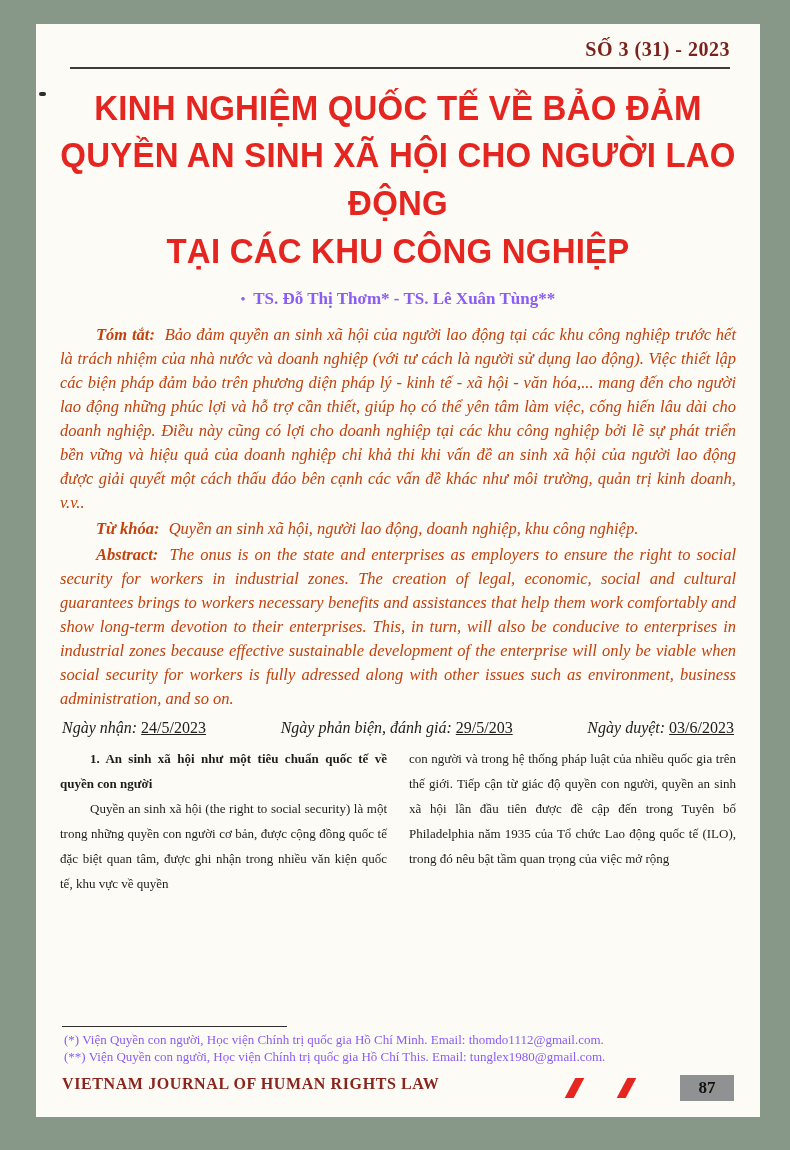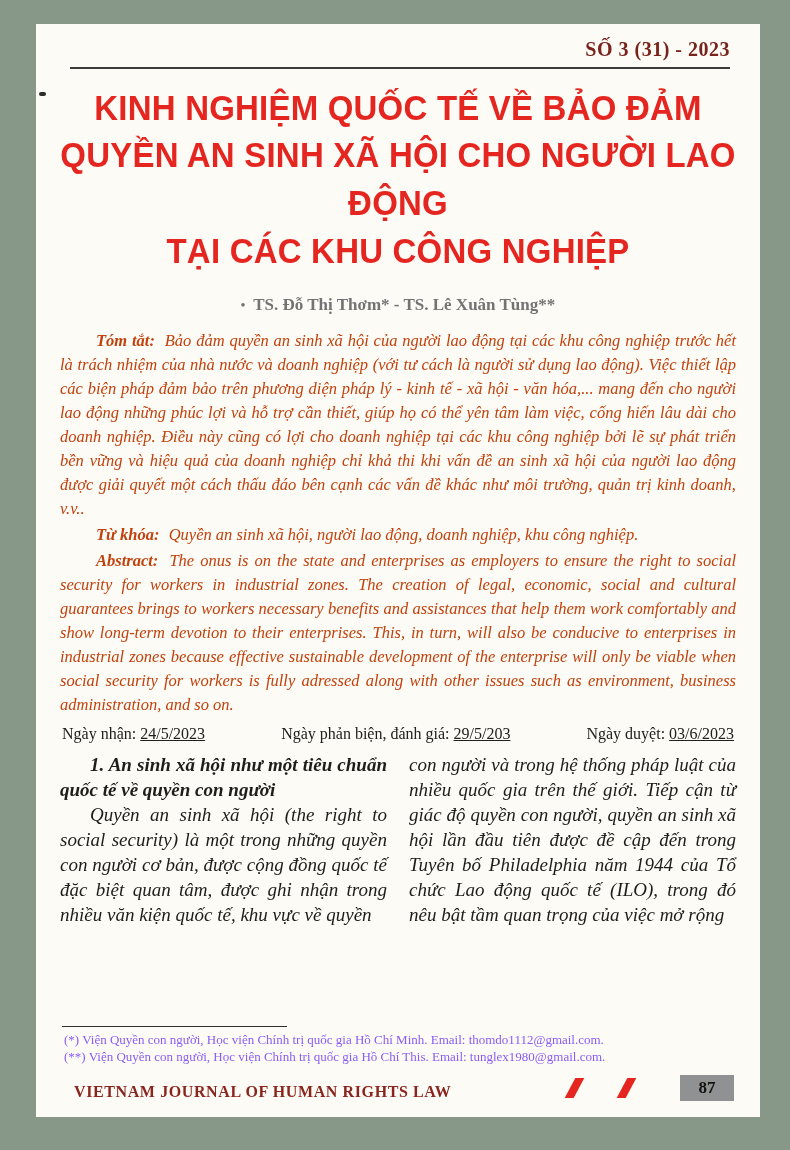--- a/index.html
+++ b/index.html
@@ -46,57 +46,56 @@
     line-height:45px;
     letter-spacing:.2px;
     margin:16px 0 10px 0;
     transform:scaleY(1.06);
   }
   
   .authors{
     text-align:center;
     font-weight:bold;
     font-size:17px;
-    margin:16px 0 14px 0;
-    color:#737373;
+    margin:10px 0 14px 0;
+    color:#8b5cf6;
   }
   .authors .bullet{font-size:13px;vertical-align:1px;margin-right:4px;}
   
   .para{
     margin:0 0 2px 0;
     font-size:16.5px;
     line-height:24px;
     text-align:justify;
     color:#c2410c;
   }
   .italic{font-style:italic;}
   .indent{text-indent:36px;}
   .lead{font-weight:bold;font-style:italic;margin-right:5px;}
   
   .dates{
     display:flex;justify-content:space-between;
     font-size:16px;line-height:24px;
     margin:3px 2px 6px 2px;
     color:#22201d;
   }
-  .dates .lbl{}
+  .dates .lbl{font-style:italic;}
   .dates .val{font-style:normal;margin-left:4px;text-decoration:underline;}
   
   .columns{
     display:flex;gap:22px;
     flex:1;
   }
   .col{flex:1;min-width:0;}
   .body-par{
-    font-size:19px;
+    font-size:13px;
     line-height:25px;
     text-align:justify;
     margin:0;
     color:#1f1d1a;
-    font-style:italic;
   }
   .body-heading{
     font-weight:bold;
     text-indent:30px;
   }
   .body-indent{text-indent:30px;}
   
   .footnotes{margin-top:6px;}
   .fn-rule{
     width:225px;border-top:1.5px solid #2e2e2c;
@@ -104,24 +103,23 @@
   }
   .fn{
     margin:0;
     font-size:13px;
     line-height:17px;
     color:#8b5cf6;
     padding-left:4px;
   }
   
   .footer{
-    display:flex;align-items:flex-end;justify-content:space-between;
+    display:flex;align-items:flex-start;justify-content:space-between;
     margin-top:10px;
     padding:0 2px;
-    margin-left:12px;
   }
   .journal{
     color:#8a251d;
     font-weight:bold;
     font-size:16px;
     letter-spacing:.6px;
   }
   .pageno-wrap{display:flex;align-items:center;gap:38px;}
   .slash{
     display:inline-block;
@@ -191,21 +189,21 @@
         <span class="lbl">Ngày duyệt:</span><span class="val">03/6/2023</span>
       </span>
     </div>
 
     <div class="columns">
       <div class="col">
         <p class="body-par body-heading">1. An sinh xã hội như một tiêu chuẩn quốc tế về quyền con người</p>
         <p class="body-par body-indent">Quyền an sinh xã hội (the right to social security) là một trong những quyền con người cơ bản, được cộng đồng quốc tế đặc biệt quan tâm, được ghi nhận trong nhiều văn kiện quốc tế, khu vực về quyền</p>
       </div>
       <div class="col">
-        <p class="body-par">con người và trong hệ thống pháp luật của nhiều quốc gia trên thế giới. Tiếp cận từ giác độ quyền con người, quyền an sinh xã hội lần đầu tiên được đề cập đến trong Tuyên bố Philadelphia năm 1944 của Tổ chức Lao động quốc tế (ILO), trong đó nêu bật tầm quan trọng của việc mở rộng</p>
+        <p class="body-par">con người và trong hệ thống pháp luật của nhiều quốc gia trên thế giới. Tiếp cận từ giác độ quyền con người, quyền an sinh xã hội lần đầu tiên được đề cập đến trong Tuyên bố Philadelphia năm 1935 của Tổ chức Lao động quốc tế (ILO), trong đó nêu bật tầm quan trọng của việc mở rộng</p>
       </div>
     </div>
 
     <div class="footnotes">
       <div class="fn-rule"></div>
       <p class="fn">(*) Viện Quyền con người, Học viện Chính trị quốc gia Hồ Chí Minh. Email: thomdo1112@gmail.com.</p>
       <p class="fn">(**) Viện Quyền con người, Học viện Chính trị quốc gia Hồ Chí This. Email: tunglex1980@gmail.com.</p>
     </div>
 
     <div class="footer">

